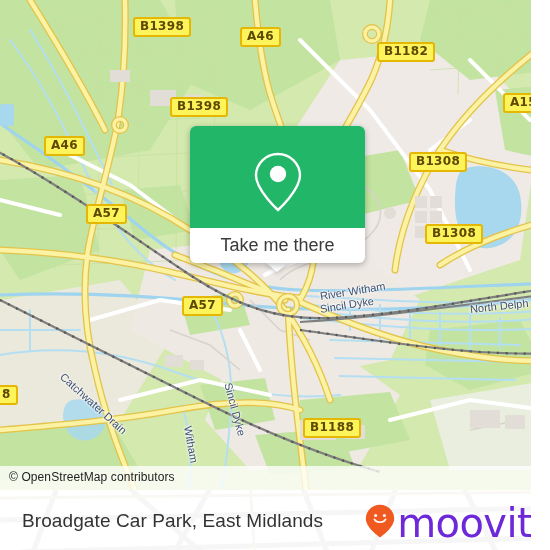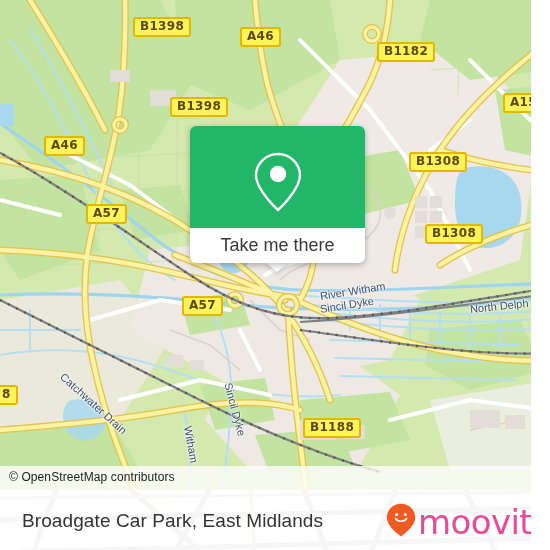--- a/index.html
+++ b/index.html
@@ -34,21 +34,21 @@
              border-top:10px solid #fff;filter:drop-shadow(0 2px 2px rgba(0,0,0,0.18));}
 
   
   #footer{position:absolute;left:0;top:490px;width:550px;height:60px;background:#fff;
           overflow:hidden;}
   #footer-watermark{position:absolute;left:0;top:0;width:550px;height:60px;opacity:.55;}
   #footer-title{position:absolute;left:22px;top:20px;font-size:19px;color:#333;
                 letter-spacing:.1px;}
   #logo{position:absolute;right:18px;top:13px;display:flex;align-items:center;}
   #logo-mark{margin-right:2px;}
-  #logo-word{font-size:34px;color:#ec4899;font-weight:400;letter-spacing:-0.6px;
+  #logo-word{font-size:40px;color:#6d28d9;font-weight:400;letter-spacing:-0.6px;
              line-height:1;font-family:"DejaVu Sans",sans-serif;}
 
   
   .shield{position:absolute;background:#fdf35a;border:2px solid #e5b602;
           border-radius:3px;color:#5c4a00;font-size:12px;font-weight:700;
           padding:1px 5px 2px 5px;line-height:13px;white-space:nowrap;
           font-family:"DejaVu Sans",sans-serif;letter-spacing:.3px;}
 
   
   .wlabel{position:absolute;color:#3f4f6e;font-size:11px;white-space:nowrap;

